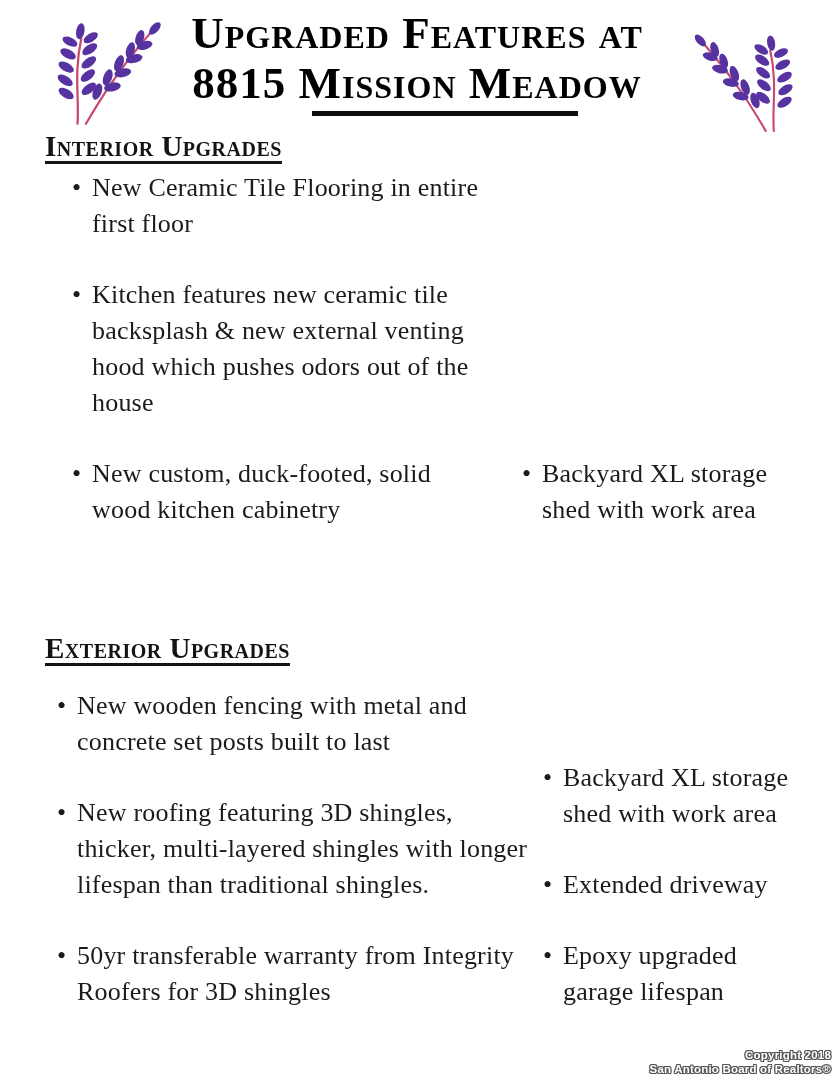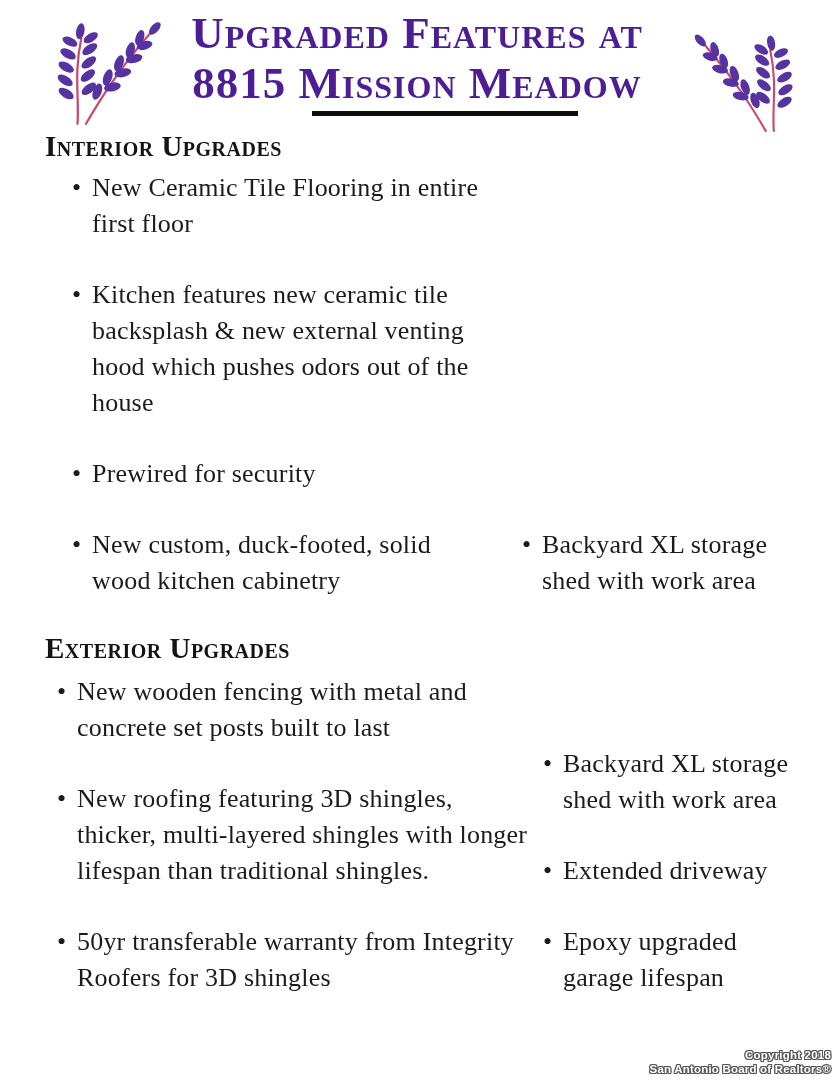--- a/index.html
+++ b/index.html
@@ -20,39 +20,40 @@
   .sprig-right { left:686px; top:16px; width:112px; height:126px; transform:scaleX(-1); }
 
   
   .title-wrap { position:absolute; top:8px; left:0; width:100%; text-align:center; }
   .title-line {
     font-variant:small-caps;
     font-weight:700;
     font-size:45px;
     line-height:50px;
     letter-spacing:1px;
-    color:#4c1d95;
+    color:#000000;
     white-space:nowrap;
   }
   .title-underline {
     width:266px; height:5px; background:#0e0e0e;
     margin:3px auto 0; transform:translateX(28px);
   }
 
   
   .section { position:absolute; left:45px; width:760px; }
   .section-interior { top:130px; }
   .section-exterior { top:632px; }
   .section-heading {
     font-variant:small-caps;
     font-weight:700;
     font-size:29px;
     line-height:32px;
     letter-spacing:0.5px;
     color:#141414;
+    text-decoration:underline;
     text-decoration-thickness:3px;
     text-underline-offset:5px;
     display:inline-block;
   }
   .cols { display:flex; align-items:flex-end; }
   ul.blist { list-style:none; }
   ul.blist li {
     position:relative;
     padding-left:22px;
     font-size:26px;
@@ -68,21 +69,21 @@
   }
 
   
   .section-interior .cols { margin-top:0; }
   .int-left  { margin-top:8px; margin-left:25px; width:432px; }
   .int-left li { max-width:410px; }
   .int-right { margin-top:1px; margin-left:18px; width:282px; }
   .int-right li { max-width:282px; }
 
   
-  .section-exterior .cols { margin-top:0; }
+  .section-exterior .cols { margin-top:14px; }
   .ext-left  { margin-top:10px; margin-left:10px; width:497px; }
   .ext-left li { max-width:480px; }
   .ext-right { margin-top:0; width:270px; }
   .ext-right li { max-width:268px; }
 
   
   .footer {
     position:absolute; right:3px; bottom:4px;
     text-align:right;
     font-family:"Liberation Sans", sans-serif;
@@ -168,21 +169,20 @@
     <div class="title-line">8815 Mission Meadow</div>
     <div class="title-underline"></div>
   </div>
 
   <div class="section section-interior">
     <span class="section-heading">Interior Upgrades</span>
     <div class="cols">
       <ul class="blist int-left">
         <li>New Ceramic Tile Flooring in entire first floor</li>
         <li>Kitchen features new ceramic tile backsplash &amp; new external venting hood which pushes odors out of the house</li>
-        <li>Prewired for security</li>
         <li>New custom, duck-footed, solid wood kitchen cabinetry</li>
       </ul>
       <ul class="blist int-right">
         <li>Backyard XL storage shed with work area</li>
       </ul>
     </div>
   </div>
 
   <div class="section section-exterior">
     <span class="section-heading">Exterior Upgrades</span>

